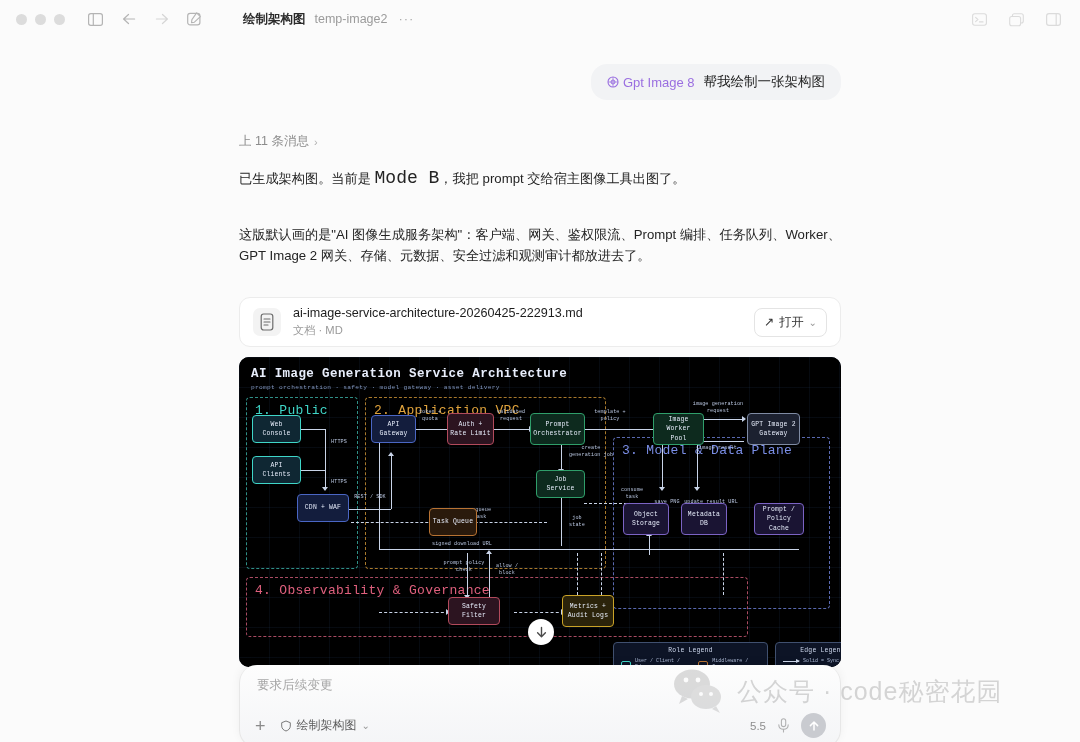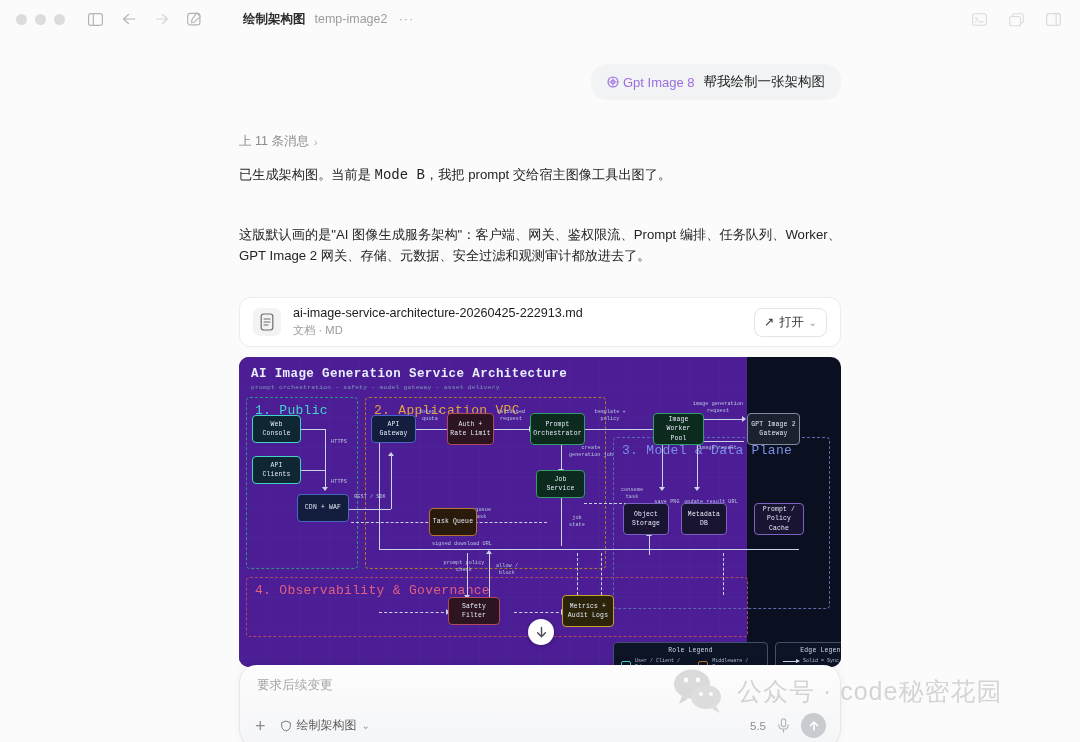--- a/index.html
+++ b/index.html
@@ -44,21 +44,21 @@
   .more-msgs {
     position: absolute; top: 95px; left: 239px;
     font-size: 12.5px; color: #8b8b8b; display: flex; align-items: center; gap: 5px; cursor: pointer;
   }
   .more-msgs .chev { font-size: 11px; color: #b0b0b0; }
 
   .para { position: absolute; left: 239px; width: 602px; font-size: 13.2px; color: #242424; line-height: 1.62; }
   .p1 { top: 126px; }
   .p2 { top: 156px; }
   .p3 { top: 186px; }
-  .mono-inline { font-family: "Liberation Mono", monospace; font-size: 14px; }
+  .mono-inline { font-family: "Liberation Mono", monospace; font-size: 18px; }
   .link { color: #3c8ee0; }
 
   
   .filecard {
     position: absolute; left: 239px; top: 259px; width: 602px; height: 50px;
     border: 1px solid #ececec; border-radius: 11px; background: #fff;
     display: flex; align-items: center; padding: 0 13px; gap: 12px;
   }
   .file-ic {
     width: 28px; height: 28px; border-radius: 7px; background: #f3f3f3;
@@ -70,21 +70,21 @@
   .open-btn {
     display: flex; align-items: center; gap: 5px; border: 1px solid #e4e4e4;
     border-radius: 8px; padding: 5px 9px; font-size: 12.2px; color: #333; background: #fff; cursor: pointer;
   }
 
   
   .diagram-wrap {
     position: absolute; left: 239px; top: 319px; width: 602px; height: 310px;
     border-radius: 10px; overflow: hidden; background: #0b1020;
   }
-  .diagram { position: relative; width: 508px; height: 310px; background: #4c1d95; }
+  .diagram { position: relative; width: 602px; height: 310px; background: #000000; }
   .diagram:before {
     content: ""; position: absolute; inset: 0;
     background-image:
       linear-gradient(to right, rgba(60,100,160,.10) 1px, transparent 1px),
       linear-gradient(to bottom, rgba(60,100,160,.10) 1px, transparent 1px);
     background-size: 30px 30px;
   }
   .d-title { position: absolute; left: 12px; top: 10px; font-family: "Liberation Mono", monospace;
     font-size: 12.5px; font-weight: 700; color: #e8eefc; letter-spacing: .4px; }
   .d-sub { position: absolute; left: 12px; top: 27px; font-family: "Liberation Mono", monospace;

